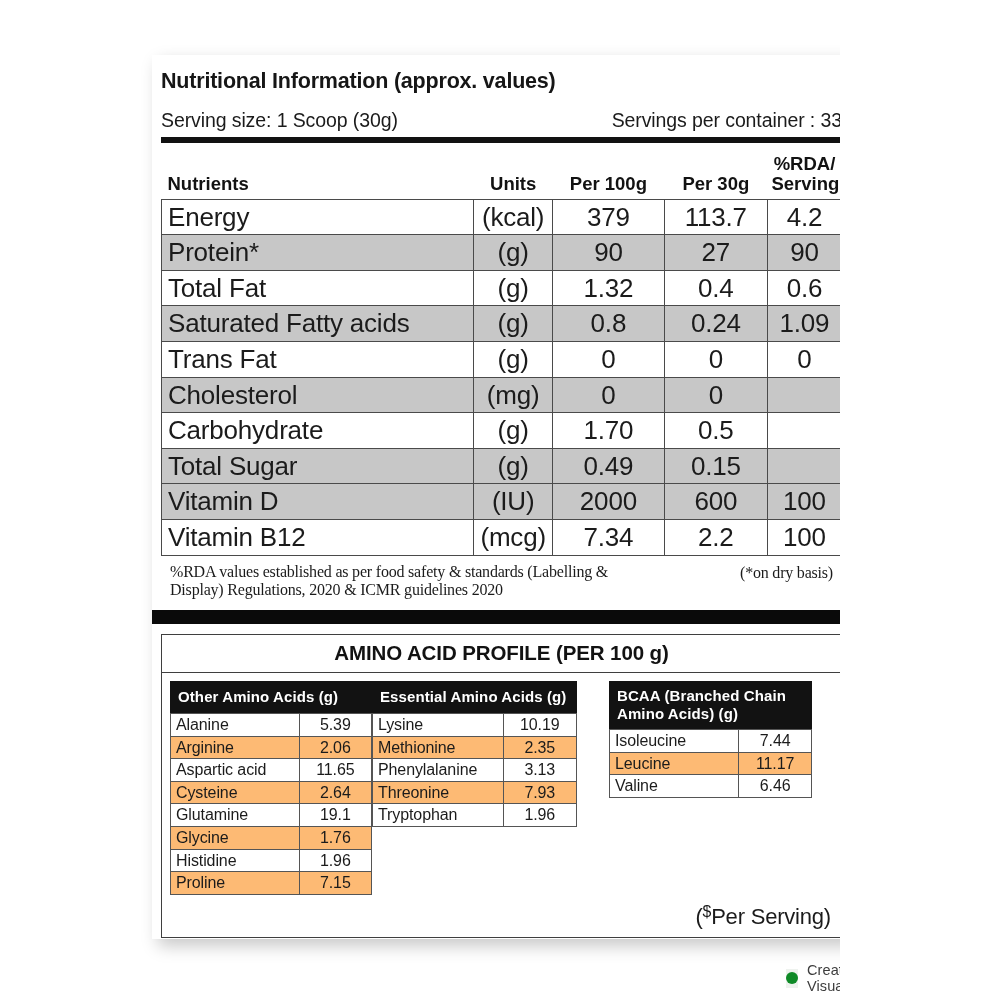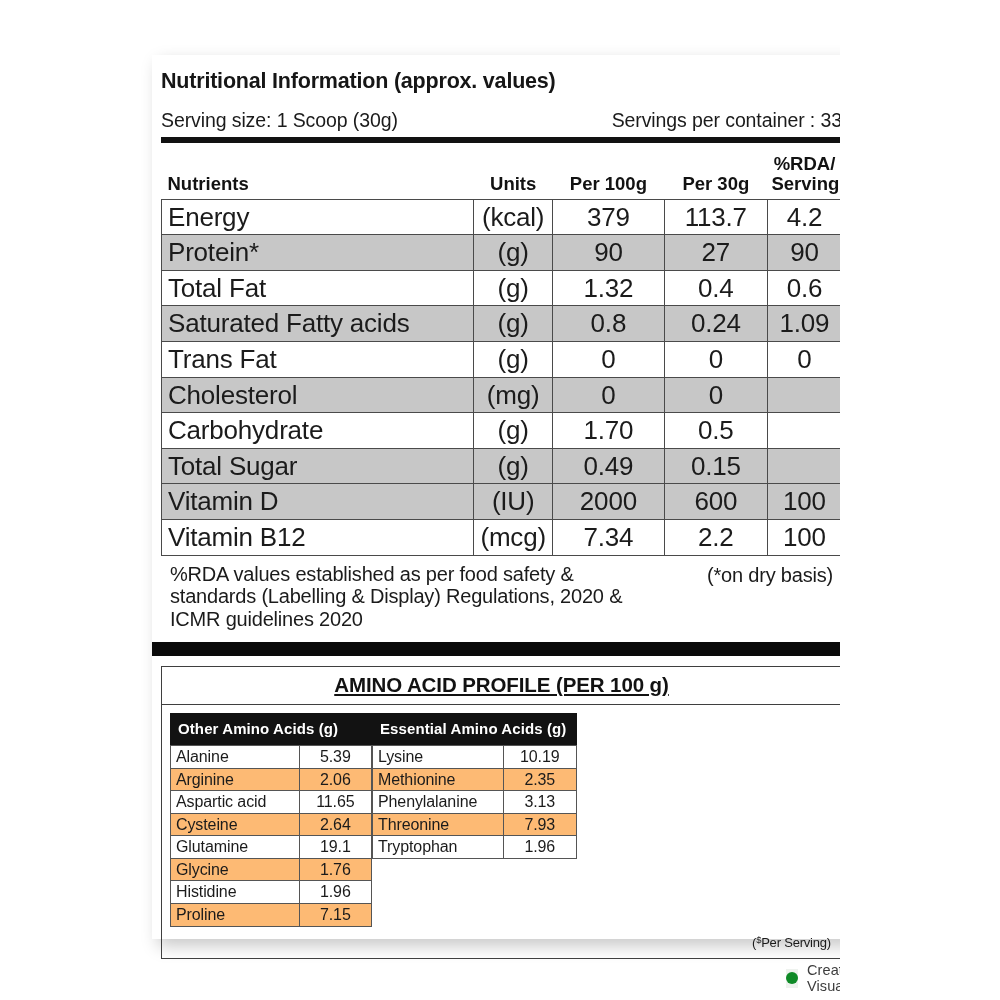--- a/index.html
+++ b/index.html
@@ -102,24 +102,25 @@
     text-align: left;
     padding-left: 6px;
   }
   table.nutri tbody tr.shade td { background: #c7c7c7; }
 
   .note-row {
     display: flex;
     justify-content: space-between;
     align-items: flex-start;
     padding: 7px 9px 0 9px;
-    font-size: 20px;
+    font-size: 16px;
     color: #1b1b1b;
     line-height: 1.14;
     letter-spacing: -0.2px;
+    font-family: Liberation Serif, serif;
   }
   .note-left { max-width: 470px; }
   .note-right { white-space: nowrap; padding-top: 1px; }
 
   .black-bar {
     height: 14px;
     background: #0a0a0a;
     margin-top: 11px;
   }
 
@@ -132,21 +133,20 @@
     padding: 0;
   }
   .amino-title {
     text-align: center;
     font-size: 20.5px;
     font-weight: bold;
     color: #121212;
     padding: 6px 0 7px 0;
     border-bottom: 1.6px solid #3f3f3f;
     letter-spacing: -0.1px;
-    text-decoration: underline;
   }
 
   .amino-cols {
     display: flex;
     align-items: flex-start;
     padding: 8px 8px 8px 8px;
     min-height: 212px;
     position: relative;
   }
   .amino-col { display: flex; flex-direction: column; }
@@ -179,21 +179,21 @@
     padding: 2px 5px;
     height: 22.4px;
     line-height: 1.1;
     letter-spacing: -0.1px;
   }
   table.aa td.v { text-align: center; }
   table.aa tr.shade td { background: #fdba74; }
 
   .per-serving {
     text-align: right;
-    font-size: 13px;
+    font-size: 22px;
     color: #1b1b1b;
     padding: 0 10px 8px 0;
     letter-spacing: -0.2px;
   }
   .per-serving sup { font-size: 0.72em; vertical-align: 0.42em; }
 
   
   #watermark {
     position: absolute;
     left: 786px;
@@ -410,20 +410,43 @@
                     <td>Threonine</td>
                     <td class="v">7.93</td>
                   </tr>
                   <tr>
                     <td>Tryptophan</td>
                     <td class="v">1.96</td>
                   </tr>
                 </tbody>
               </table>
             </div>
+            <div class="amino-col col-bcaa">
+              <div class="aa-head two-line">BCAA (Branched Chain Amino Acids) (g)</div>
+              <table class="aa">
+                <colgroup>
+                  <col class="aa-n">
+                  <col class="aa-v">
+                </colgroup>
+                <tbody>
+                  <tr>
+                    <td>Isoleucine</td>
+                    <td class="v">7.44</td>
+                  </tr>
+                  <tr class="shade">
+                    <td>Leucine</td>
+                    <td class="v">11.17</td>
+                  </tr>
+                  <tr>
+                    <td>Valine</td>
+                    <td class="v">6.46</td>
+                  </tr>
+                </tbody>
+              </table>
+            </div>
           </div>
 
         <div class="per-serving">
           <span>(</span><sup>$</sup><span>Per Serving)</span>
         </div>
 
       </div>
     </div>
 
   </div>

